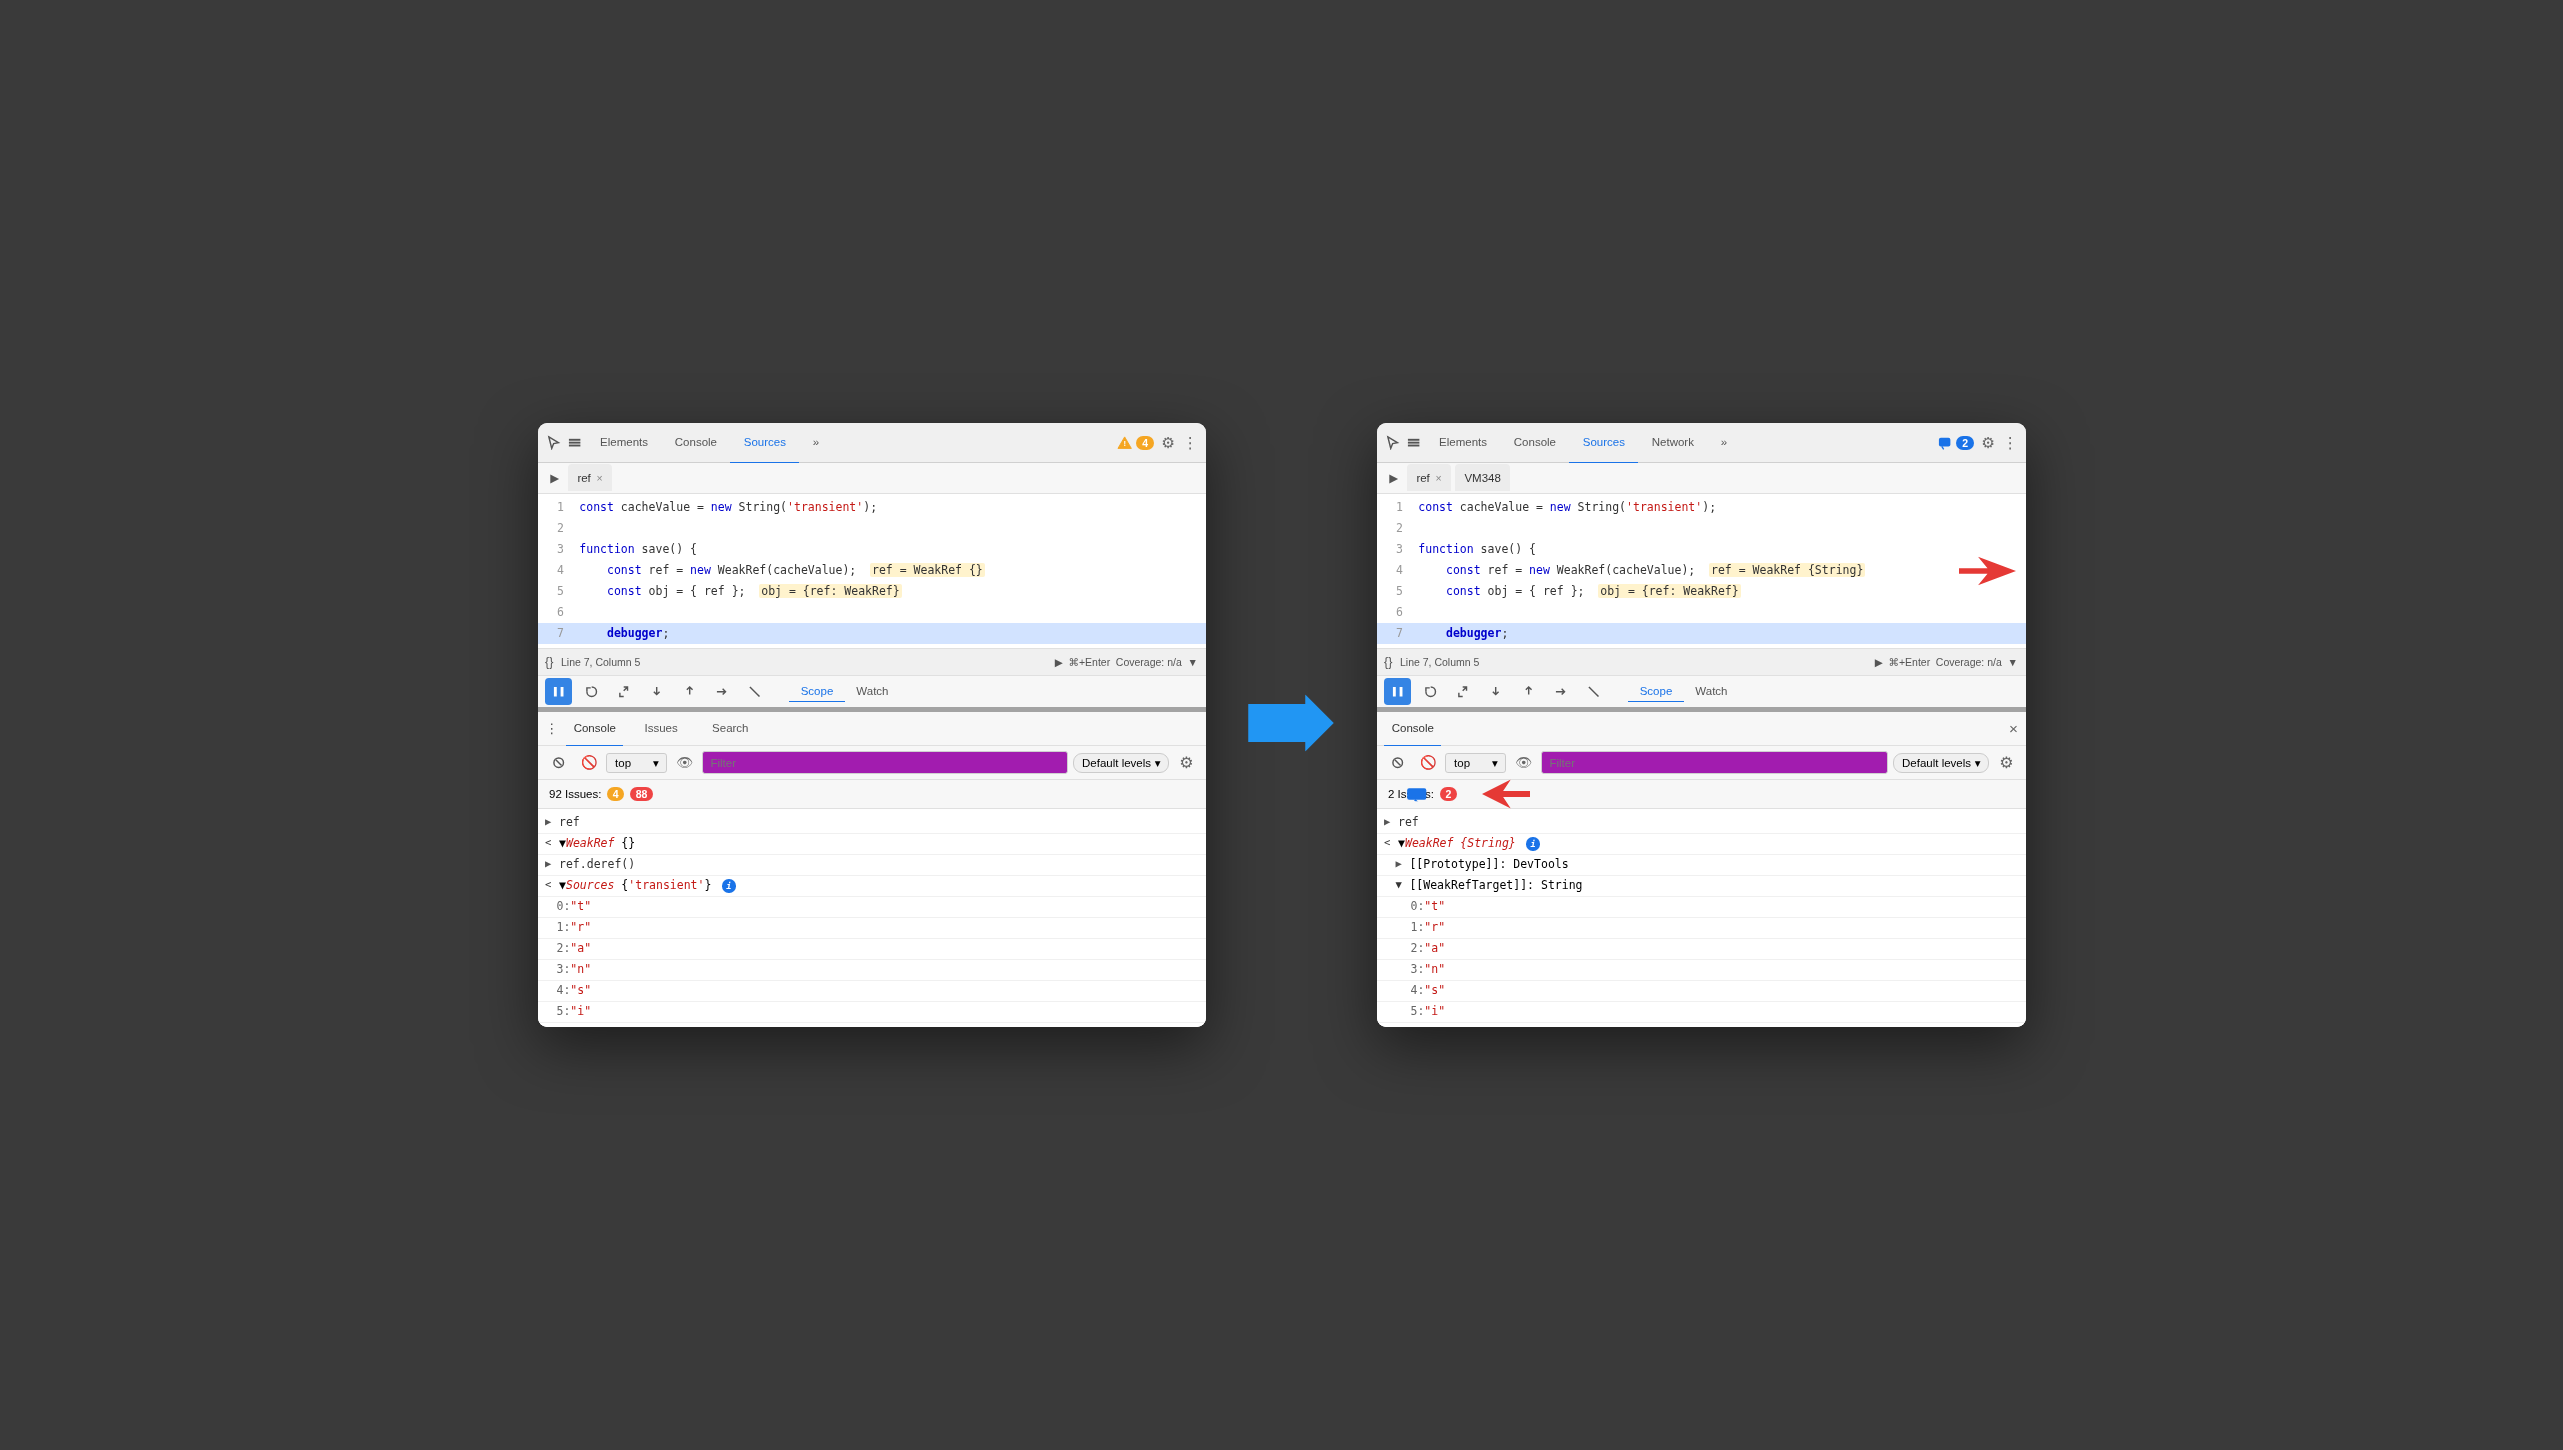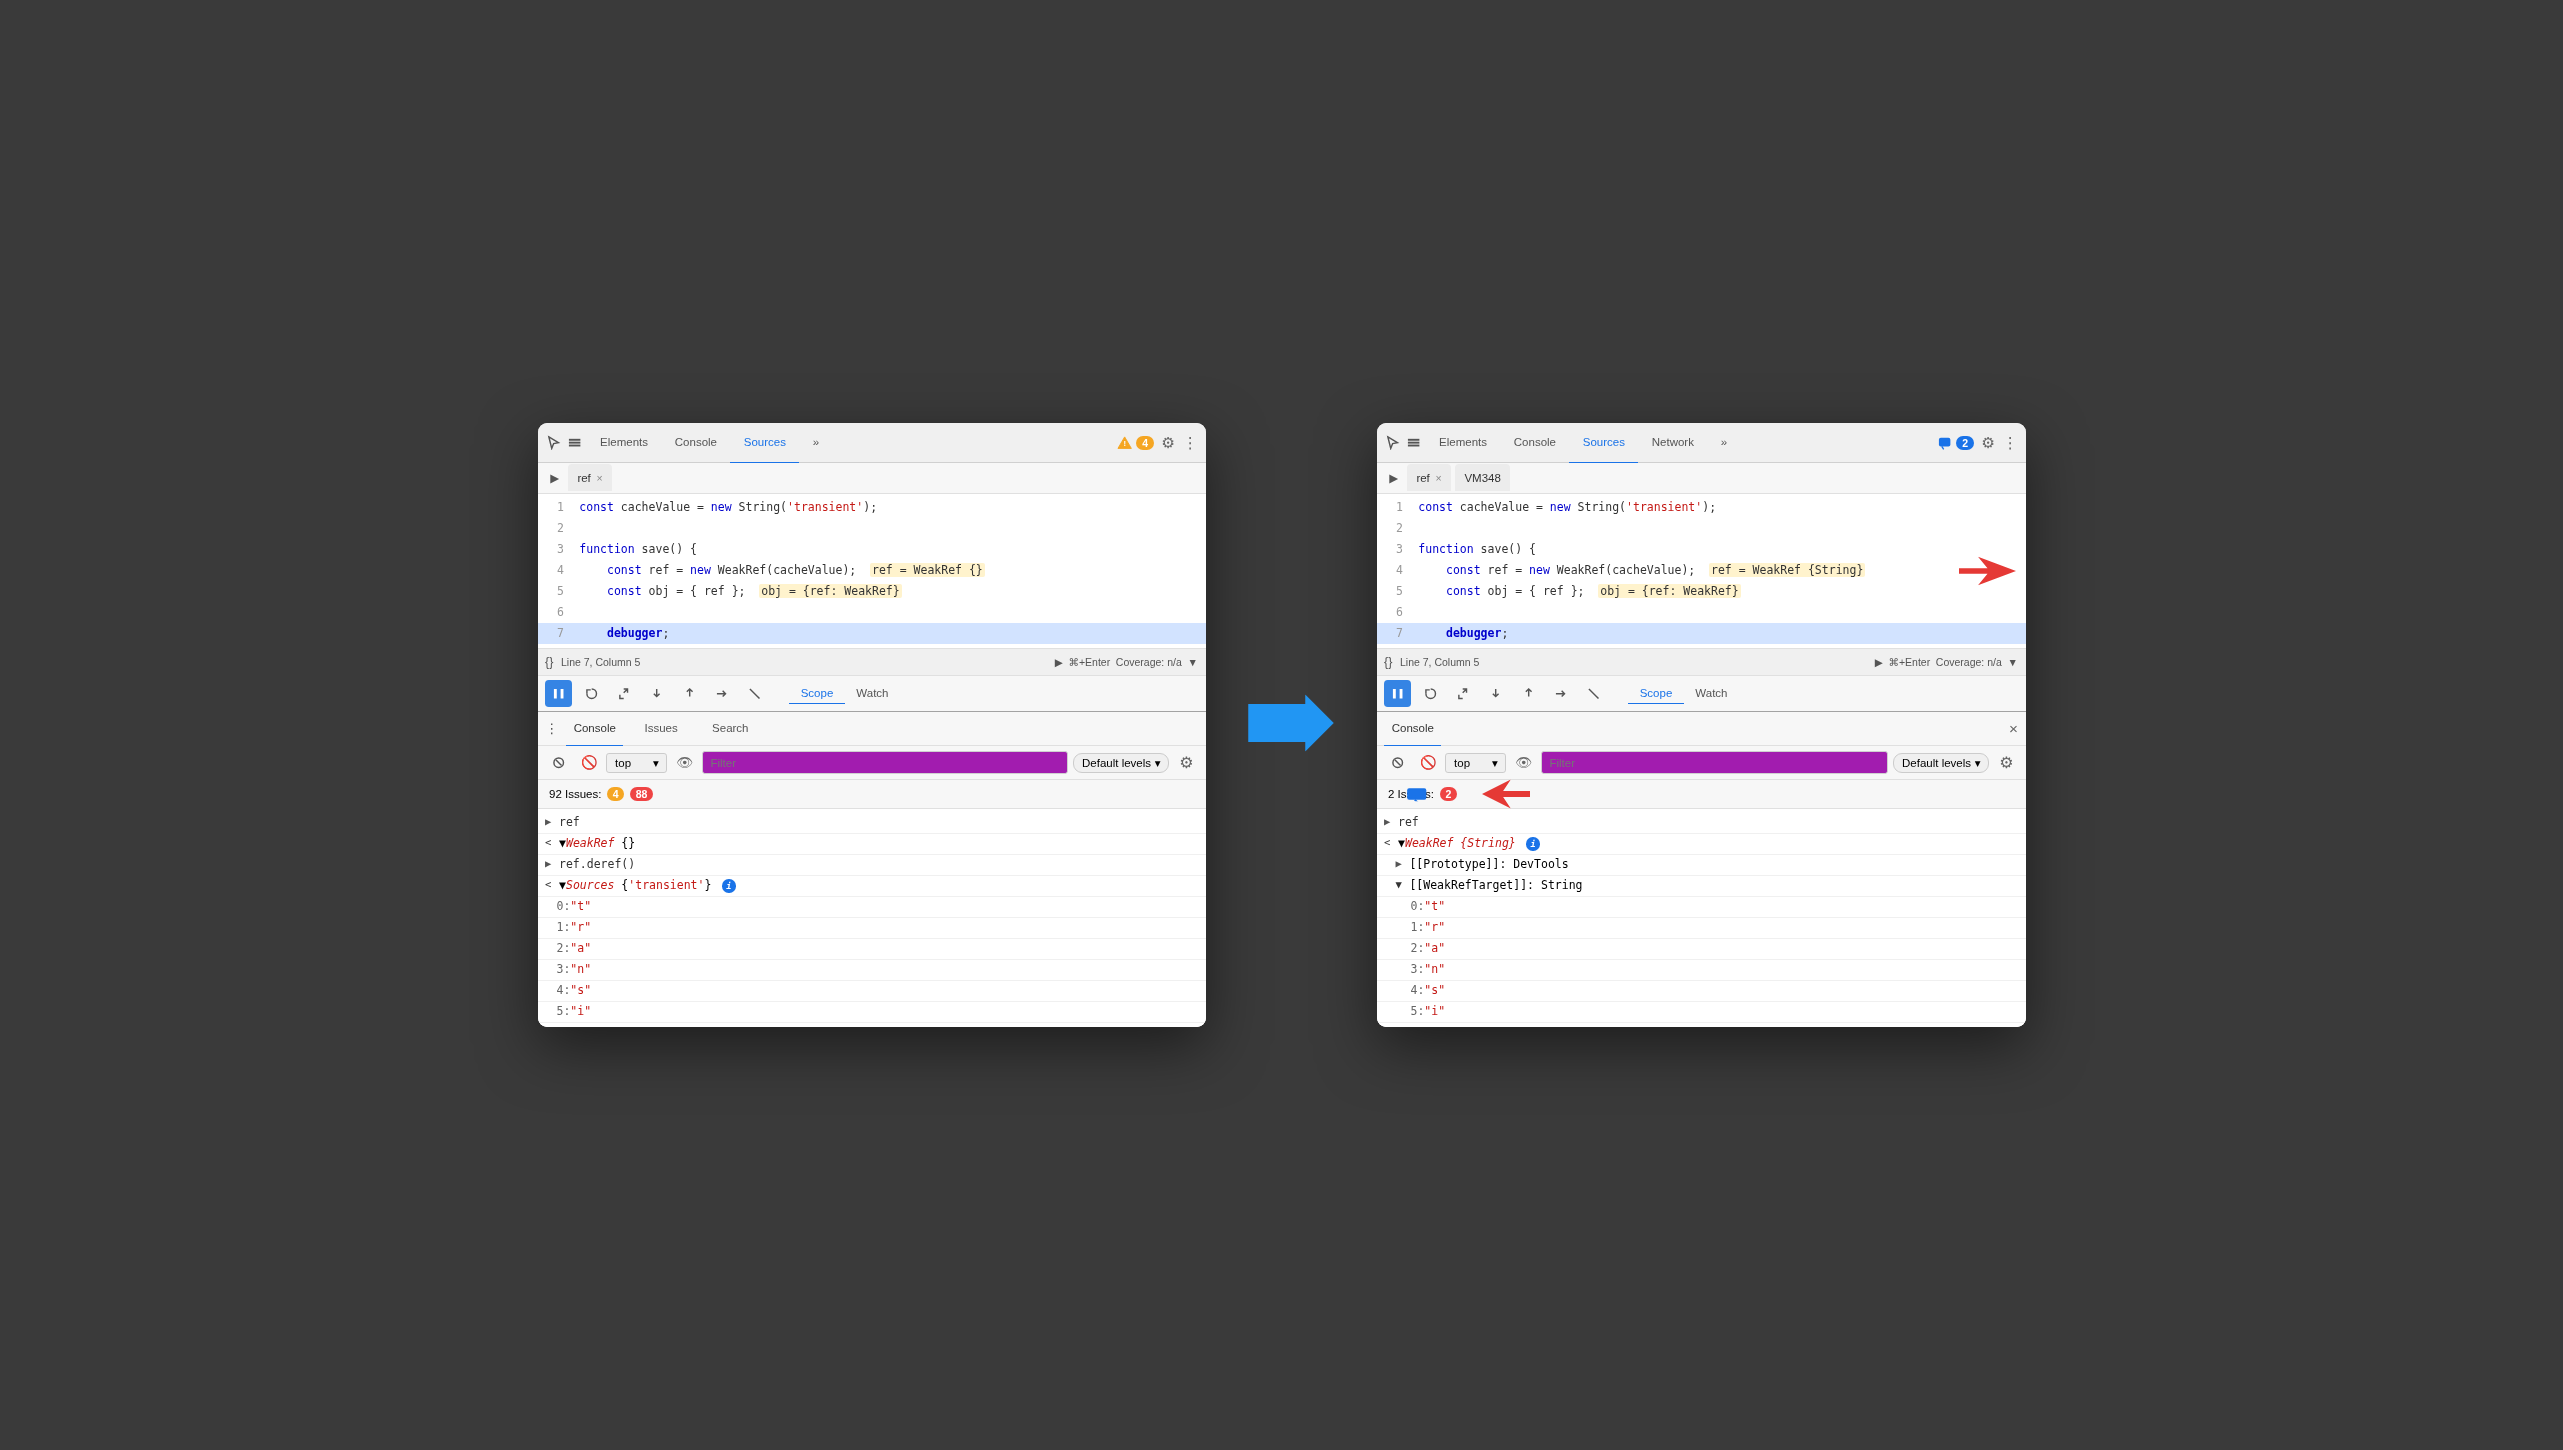--- a/index.html
+++ b/index.html
@@ -188,21 +188,21 @@
       height: 27px;
       display: flex;
       align-items: center;
       padding: 0 7.6px;
       font-size: 10.5px;
       color: #555;
       gap: 7.6px;
     }
     .debug-toolbar {
       background: #f7f7f7;
-      border-bottom: 1px solid #a3a3a3;
+      border-bottom: 5px solid #a3a3a3;
       height: 36px;
       display: flex;
       align-items: center;
       padding: 0 7.6px;
       gap: 5.7px;
     }
     .debug-btn {
       width: 27px;
       height: 27px;
       display: flex;

